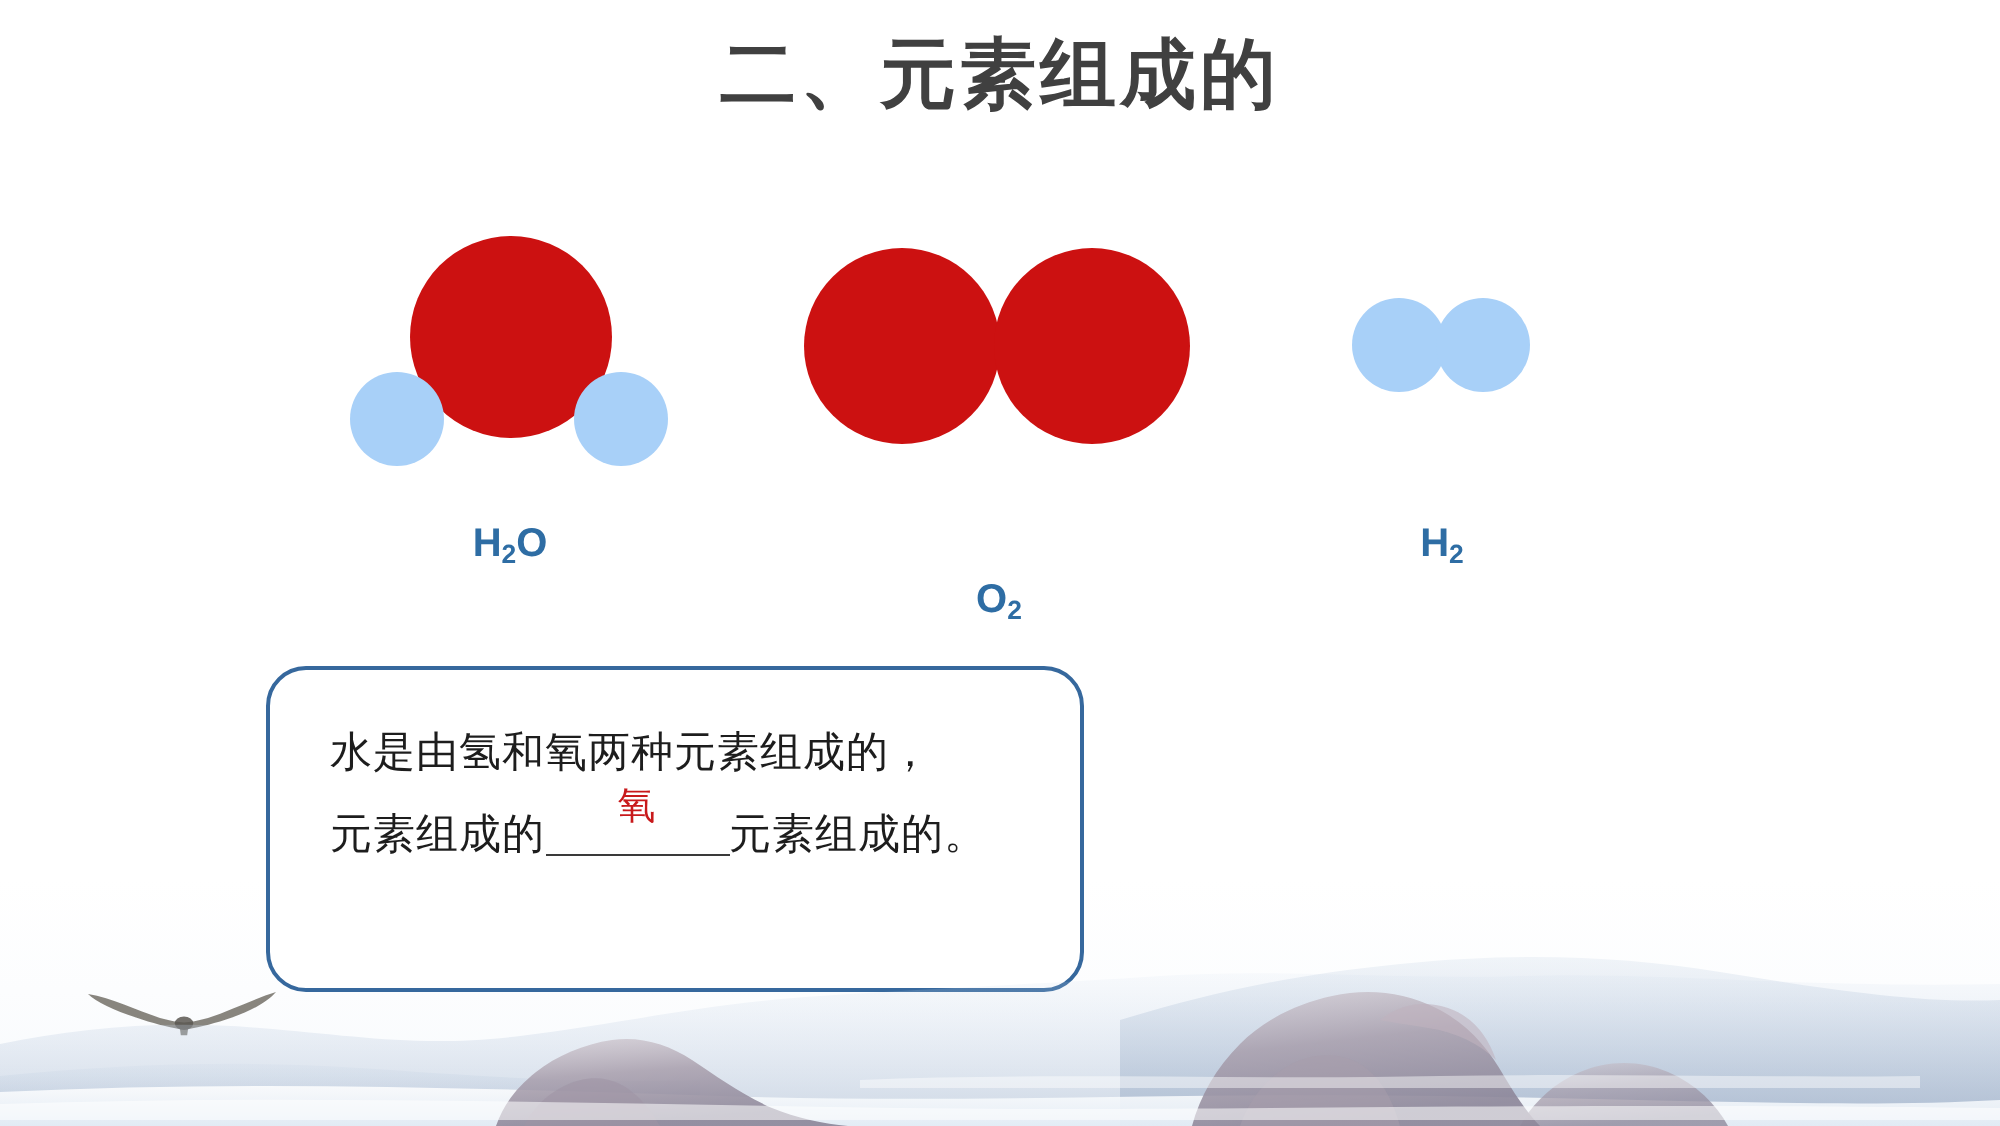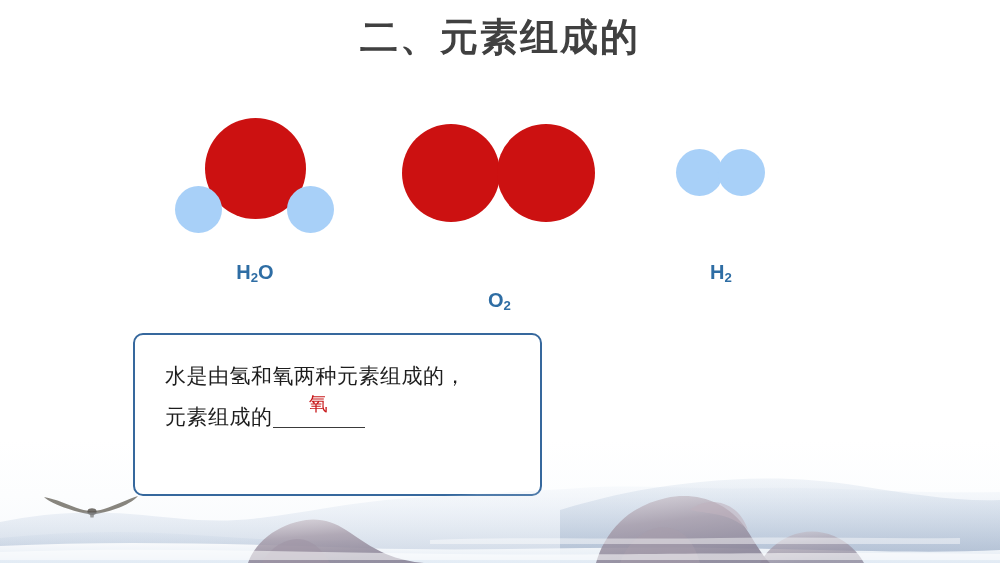--- a/index.html
+++ b/index.html
@@ -84,21 +84,21 @@
   #label-h2 { left: 676px; top: 261px; width: 90px; }
 
   
   #statement-box {
     position: absolute;
     left: 133px;
     top: 333px;
     width: 409px;
     height: 163px;
     border: 2.6px solid #36689d;
-    border-radius: 10px;
+    border-radius: 20px;
     background: rgba(255,255,255,0.9);
     padding: 21px 0 0 30px;
   }
 
   .statement-line {
     font-family: "DejaVu Sans", sans-serif;
     font-size: 21px;
     color: #1d1d1d;
     line-height: 41px;
     white-space: nowrap;
@@ -177,21 +177,21 @@
     <div class="atom atom-h h-left"></div>
     <div class="atom atom-h h-right"></div>
   </div>
   <div id="label-h2" class="formula-label">
     <span>H</span><sub>2</sub>
   </div>
 
   <div id="statement-box">
     <div class="statement-line">水是由氢和氧两种元素组成的，</div>
     <div class="statement-line">
-      <span>元素组成的</span><span class="blank-wrap"><span class="blank-answer">氧</span><span class="blank-line"></span></span>
+      <span>元素组成的</span><span class="blank-wrap"><span class="blank-answer">氧</span><span class="blank-line"></span></span><span>元素组成的。</span>
     </div>
   </div>
 
   <svg id="eagle" viewBox="0 0 98 30">
     <path d="M2 5 C14 7 26 13 38 17 C43 18.4 47 19.2 50 19.2 C53 19.2 57 18.4 62 17 C74 13 86 7 96 4
              C92 8.6 84 13.4 74 16.8 C66 19.6 58 21.6 52 22.6
              L51.6 25.6 L48.4 25.6 L48 22.6 C42 21.6 34 19.6 26 16.8 C15 13.2 6 9 2 5 Z" fill="#6e6a62" opacity="0.82"></path>
     <ellipse cx="50" cy="19.6" rx="4.6" ry="3.4" fill="#5b5751" opacity="0.85"></ellipse>
   </svg>
 

